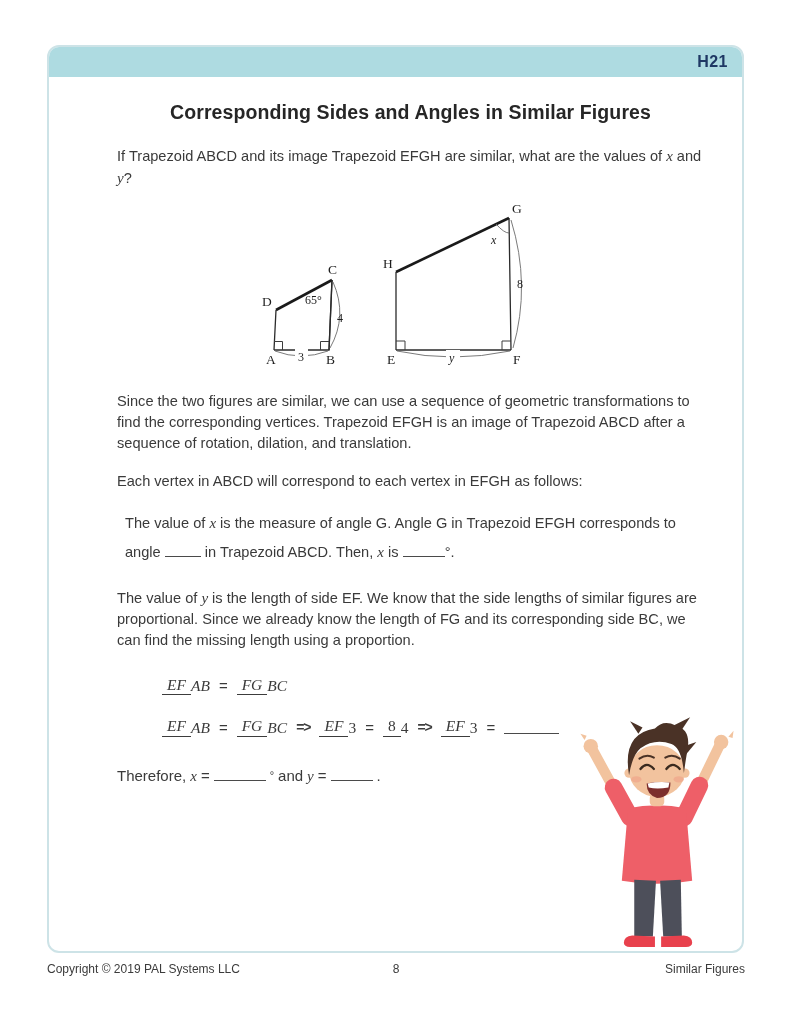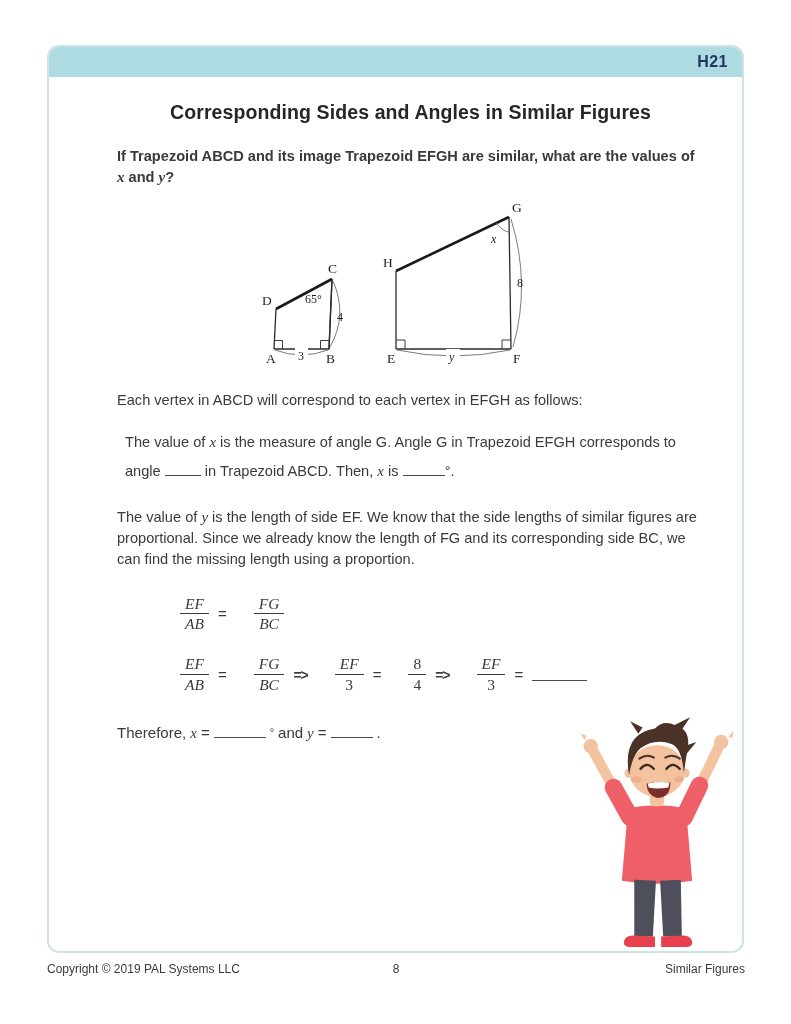--- a/index.html
+++ b/index.html
@@ -38,22 +38,22 @@
   .diagram-wrap{margin:10px 0 14px 132px;}
   .para{margin-top:17px;}
   .loose{line-height:1.9;}
   .blank{display:inline-block;border-bottom:1.2px solid #4a4a4a;height:13px;vertical-align:baseline;}
   .w36{width:36px;} .w42{width:42px;} .w48{width:48px;} .w52{width:52px;} .w55{width:55px;}
   .correspondence{display:flex;gap:34px;margin:22px 0 4px 100px;font-size:14.6px;align-items:baseline;}
   .correspondence .pair{display:flex;align-items:baseline;gap:6px;}
   .equations{margin-top:24px;}
   .eqrow{display:flex;align-items:center;gap:9px;margin-left:45px;font-size:15px;}
   .eqrow + .eqrow{margin-top:22px;}
-  .frac{display:inline-flex;flex-direction:column;align-items:center;
-        font-family:"Liberation Serif",serif;line-height:1.15;font-size:15.5px;margin-left:18px;}
+  .frac{display:inline-flex;align-items:center;
+        font-family:"Liberation Serif",serif;line-height:1.15;font-size:15.5px;}
   .frac .num{padding:0 5px 1px;border-bottom:1.4px solid #3c3c3c;}
   .frac .den{padding-top:1px;font-family:Liberation Serif, serif;}
   .frac .it{font-style:italic;}
   .arrow{font-size:14px;letter-spacing:-1px;color:#3c3c3c;font-weight:bold;}
   .eq3{margin:26px 0 0 55px;font-size:15px;display:flex;align-items:baseline;gap:7px;}
   .therefore{margin:30px 0 0 0;font-size:15px;display:flex;align-items:baseline;gap:4px;flex-wrap:wrap;text-align:center;}
   .sup{font-size:11px;vertical-align:top;position:relative;top:-2px;}
   .boy{position:absolute;left:524px;top:664px;width:168px;height:238px;}
   .footer{
     position:absolute;left:47px;top:962px;width:698px;display:flex;align-items:baseline;
@@ -85,21 +85,21 @@
   <div class="card">
 
     <div class="card-header">
       <span class="tag">H21</span>
     </div>
 
     <div class="content">
 
       <h1 class="title">Corresponding Sides and Angles in Similar Figures</h1>
 
-      <p class="question" style="max-width:596px;font-weight:bold;">
+      <p class="question" style="max-width:596px;">
         <span>If Trapezoid ABCD and its image Trapezoid EFGH are similar, what are the values of </span><span class="ital">x</span><span> and </span><span class="ital">y</span><span>?</span>
       </p>
 
       <div class="diagram-wrap">
         <svg width="300" height="170" viewBox="0 0 300 170">
 
           <g>
             <path class="edge" d="M25,150 L80,150 L83,80 M25,150 L27,110"></path>
             <path class="edge-thick" d="M27,110 L83,80"></path>
             <path class="edge" d="M80,150 L83,80"></path>
@@ -130,20 +130,21 @@
             <text class="dia-label" x="264" y="164">F</text>
             <text class="dia-label" x="263" y="13">G</text>
             <text class="dia-label" x="134" y="68">H</text>
             <text class="dia-angle dia-ital" x="242" y="44">x</text>
             <text class="dia-angle" x="268" y="88">8</text>
             <text class="dia-angle dia-ital" x="200" y="162">y</text>
           </g>
         </svg>
       </div>
 
+      <p class="para" style="max-width:596px;">Since the two figures are similar, we can use a sequence of geometric transformations to find the corresponding vertices. Trapezoid EFGH is an image of Trapezoid ABCD after a sequence of rotation, dilation, and translation.</p>
 
       <p class="para">Each vertex in ABCD will correspond to each vertex in EFGH as follows:</p>
 
 
       <p class="para loose" style="max-width:600px;margin-left:8px;">
         <span>The value of </span><span class="ital">x</span><span> is the measure of angle G. Angle G in Trapezoid EFGH corresponds to angle </span><span class="blank w36"></span><span> in Trapezoid ABCD. Then, </span><span class="ital">x</span><span> is </span><span class="blank w42"></span><span>°.</span>
       </p>
 
       <p class="para" style="max-width:596px;margin-top:21px;">
         <span>The value of </span><span class="ital">y</span><span> is the length of side EF. We know that the side lengths of similar figures are proportional. Since we already know the length of FG and its corresponding side BC, we can find the missing length using a proportion.</span>

